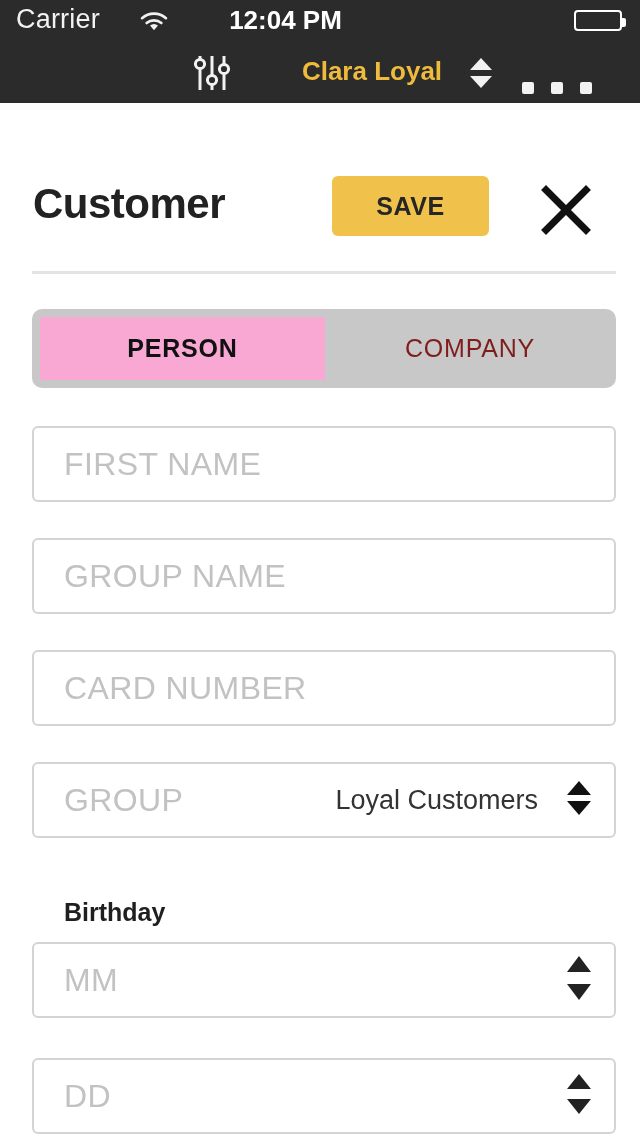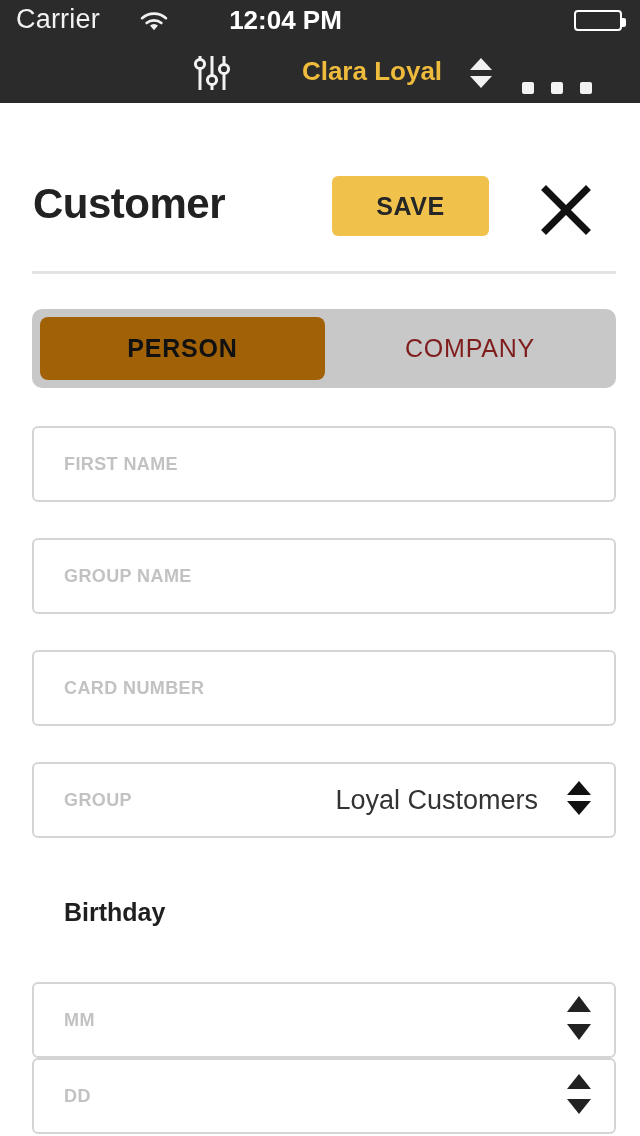--- a/index.html
+++ b/index.html
@@ -81,44 +81,44 @@
     background:#c8c8c8; border-radius:10px;
   }
   .seg-item{
     position:absolute; top:0; height:79px;
     display:flex; align-items:center; justify-content:center;
     font-size:25px; letter-spacing:.8px; cursor:pointer;
   }
   .seg-item.right{ left:292px; width:292px; color:#7f1d1d; }
   .seg-item.active{
     left:8px; width:285px; top:8px; height:63px;
-    background:#a16207; border-radius:8px;
+    background:#f9a8d4; border-radius:0;
     font-weight:bold; color:#111111;
   }
 
   
   .field{
     position:absolute; left:32px; width:584px; height:76px;
     border:2px solid #d4d4d4; border-radius:6px; background:#ffffff;
   }
   .field .ph{
     position:absolute; left:30px; top:50%; transform:translateY(-50%);
-    font-size:18px; color:#c2c2c2; letter-spacing:.4px; white-space:nowrap;font-weight:bold;
+    font-size:32px; color:#c2c2c2; letter-spacing:.4px; white-space:nowrap;
   }
   .field .val{
     position:absolute; right:76px; top:50%; transform:translateY(-50%);
     font-size:27px; color:#333333; white-space:nowrap;
   }
   .field .stepper{ position:absolute; right:20px; top:50%; transform:translateY(-50%); }
 
   #f-first{ top:426px; }
   #f-last{  top:538px; }
   #f-card{  top:650px; }
   #f-group{ top:762px;text-align:center; }
-  #f-mm{    top:942px;margin-top:40px; }
+  #f-mm{    top:942px; }
   #f-dd{    top:1058px; }
 
   .birthday-label{
     position:absolute; left:64px; top:898px;
     font-size:25px; font-weight:bold; color:#1f1f1f;
   }
 </style>
 </head>
 <body>
 

